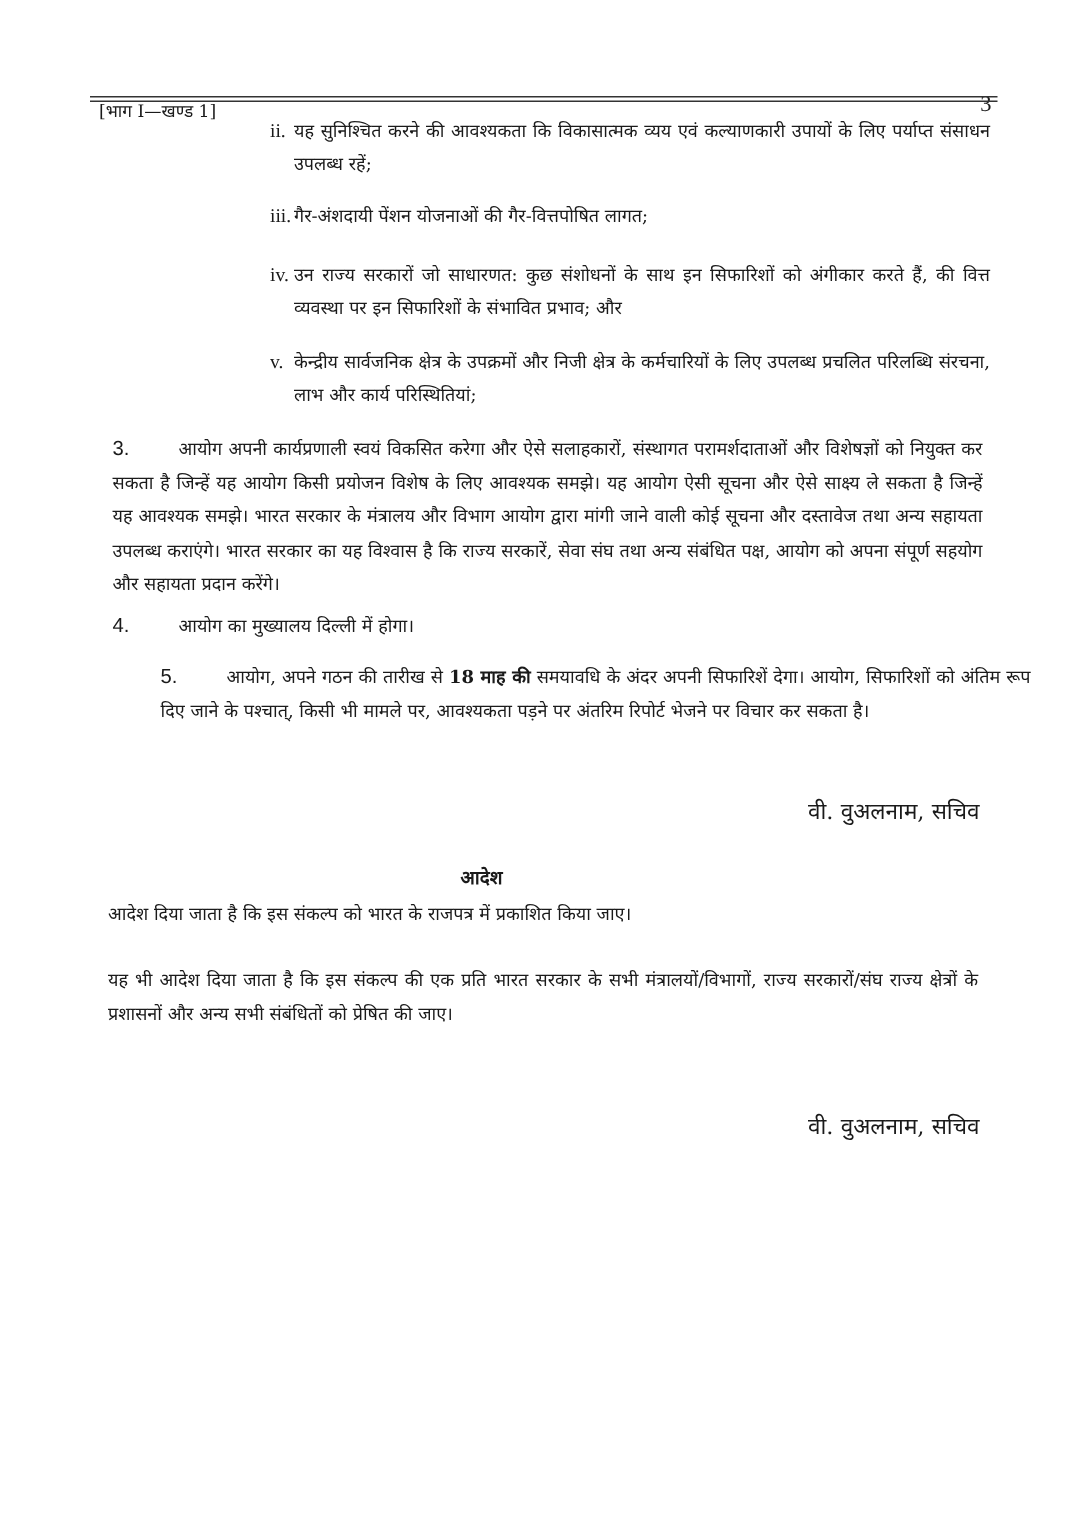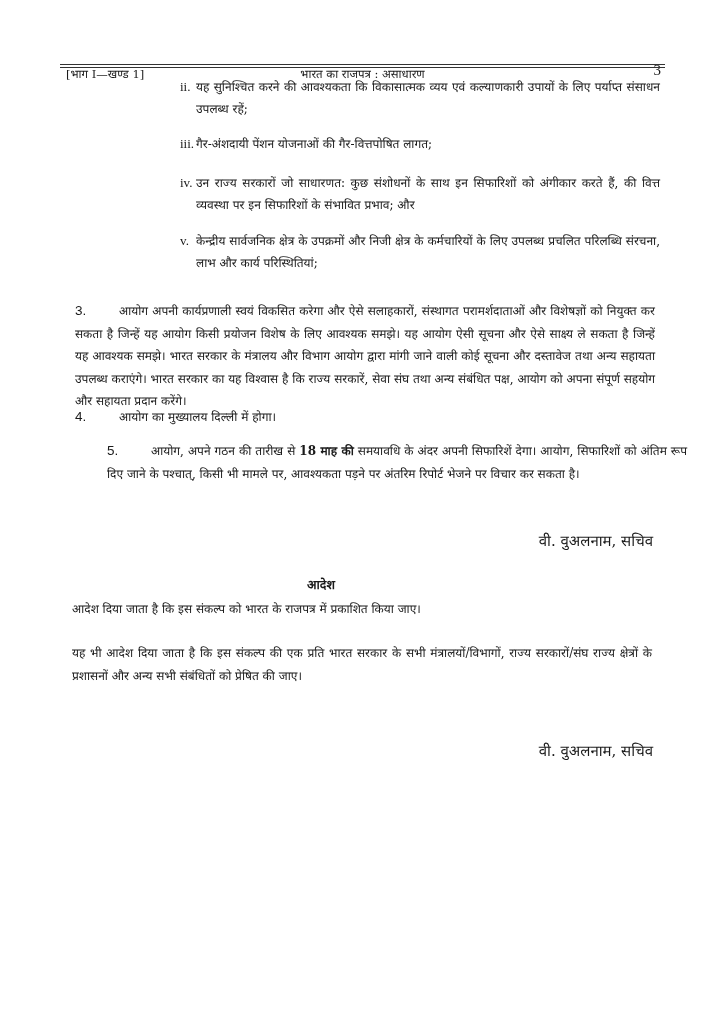--- a/index.html
+++ b/index.html
@@ -32,21 +32,20 @@
   .para .bold { font-weight: bold; }
 
   .sig { position: absolute; right: 72px; font-size: 15px; }
   .order-title { position: absolute; left: 0; width: 642px; text-align: center; font-weight: bold; font-size: 12.5px; }
 </style>
 </head>
 <body>
 
 <div class="header">
   <span class="left">[भाग I—खण्ड  1]</span>
-  <span class="center">भारत का राजपत्र : असाधारण</span>
   <span class="right">3</span>
 </div>
 <div class="rule1"></div>
 <div class="rule2"></div>
 
 <div class="item" style="top:76px;">
   <span class="num">ii.</span>
   <span class="txt">यह सुनिश्चित करने की आवश्यकता कि विकासात्मक व्यय एवं कल्याणकारी उपायों के लिए पर्याप्त संसाधन उपलब्ध रहें;</span>
 </div>
 <div class="item" style="top:133px;">
@@ -55,21 +54,21 @@
 </div>
 <div class="item" style="top:172px;">
   <span class="num">iv.</span>
   <span class="txt">उन राज्य सरकारों जो साधारणत: कुछ संशोधनों के साथ इन सिफारिशों को अंगीकार करते हैं, की वित्त व्यवस्था पर इन सिफारिशों के संभावित प्रभाव; और</span>
 </div>
 <div class="item" style="top:230px;">
   <span class="num">v.</span>
   <span class="txt">केन्द्रीय सार्वजनिक क्षेत्र के उपक्रमों और निजी क्षेत्र के कर्मचारियों के लिए उपलब्ध प्रचलित परिलब्धि संरचना, लाभ और कार्य परिस्थितियां;</span>
 </div>
 
-<div class="para" style="top:300px;">
+<div class="para" style="top:288px;">
   <span class="pnum">3.</span><span>आयोग अपनी कार्यप्रणाली स्वयं विकसित करेगा और ऐसे सलाहकारों, संस्थागत परामर्शदाताओं और विशेषज्ञों को नियुक्त कर सकता है जिन्हें यह आयोग किसी प्रयोजन विशेष के लिए आवश्यक समझे। यह आयोग ऐसी सूचना और ऐसे साक्ष्य ले सकता है जिन्हें यह आवश्यक समझे। भारत सरकार के मंत्रालय और विभाग आयोग द्वारा मांगी जाने वाली कोई सूचना और दस्तावेज तथा अन्य सहायता उपलब्ध कराएंगे। भारत सरकार का यह विश्वास है कि राज्य सरकारें, सेवा संघ तथा अन्य संबंधित पक्ष, आयोग को अपना संपूर्ण सहयोग और सहायता प्रदान करेंगे।</span>
 </div>
 
 <div class="para" style="top:406px;">
   <span class="pnum">4.</span><span>आयोग का मुख्यालय दिल्ली में होगा।</span>
 </div>
 
 <div class="para" style="top:440px;margin-left:32px;">
   <span class="pnum">5.</span><span>आयोग, अपने गठन की तारीख से </span><span class="bold">18 माह की</span><span> समयावधि के अंदर अपनी सिफारिशें देगा। आयोग, सिफारिशों को अंतिम रूप दिए जाने के पश्चात्, किसी भी मामले पर, आवश्यकता पड़ने पर अंतरिम रिपोर्ट भेजने पर विचार कर सकता है।</span>
 </div>

